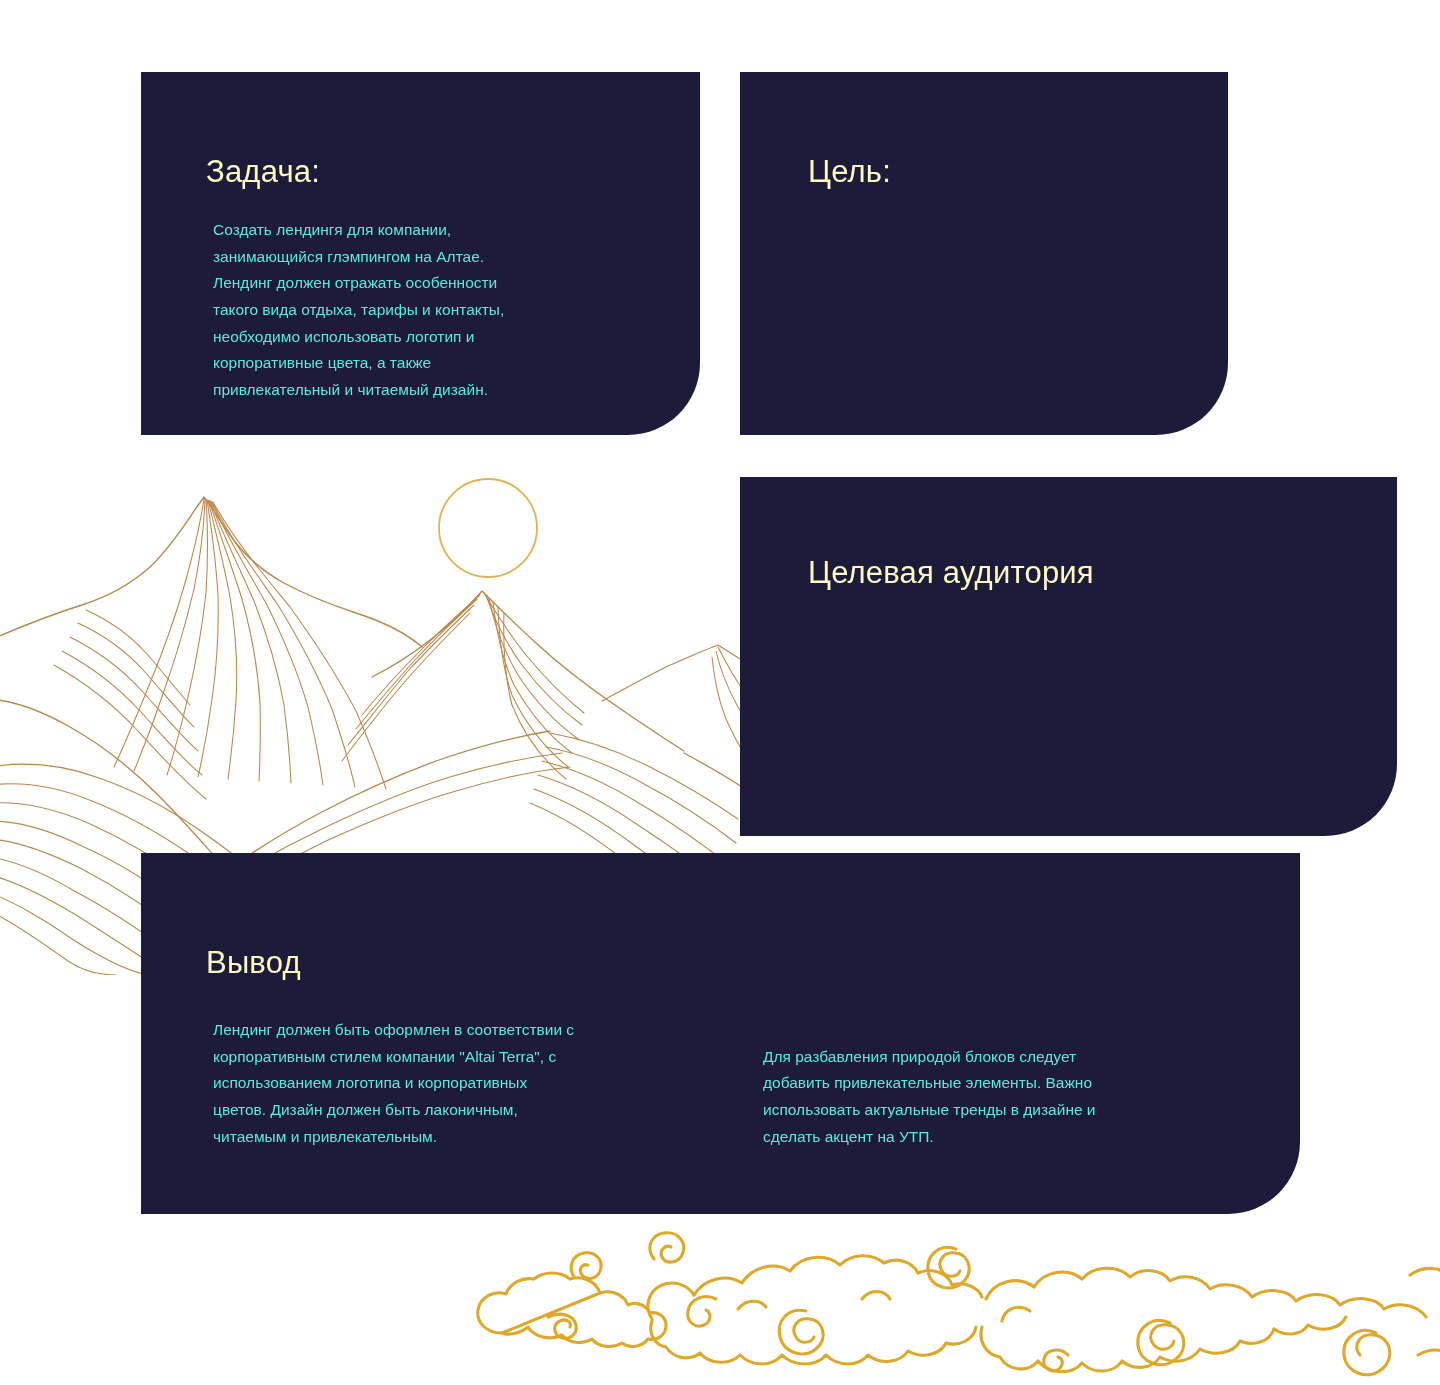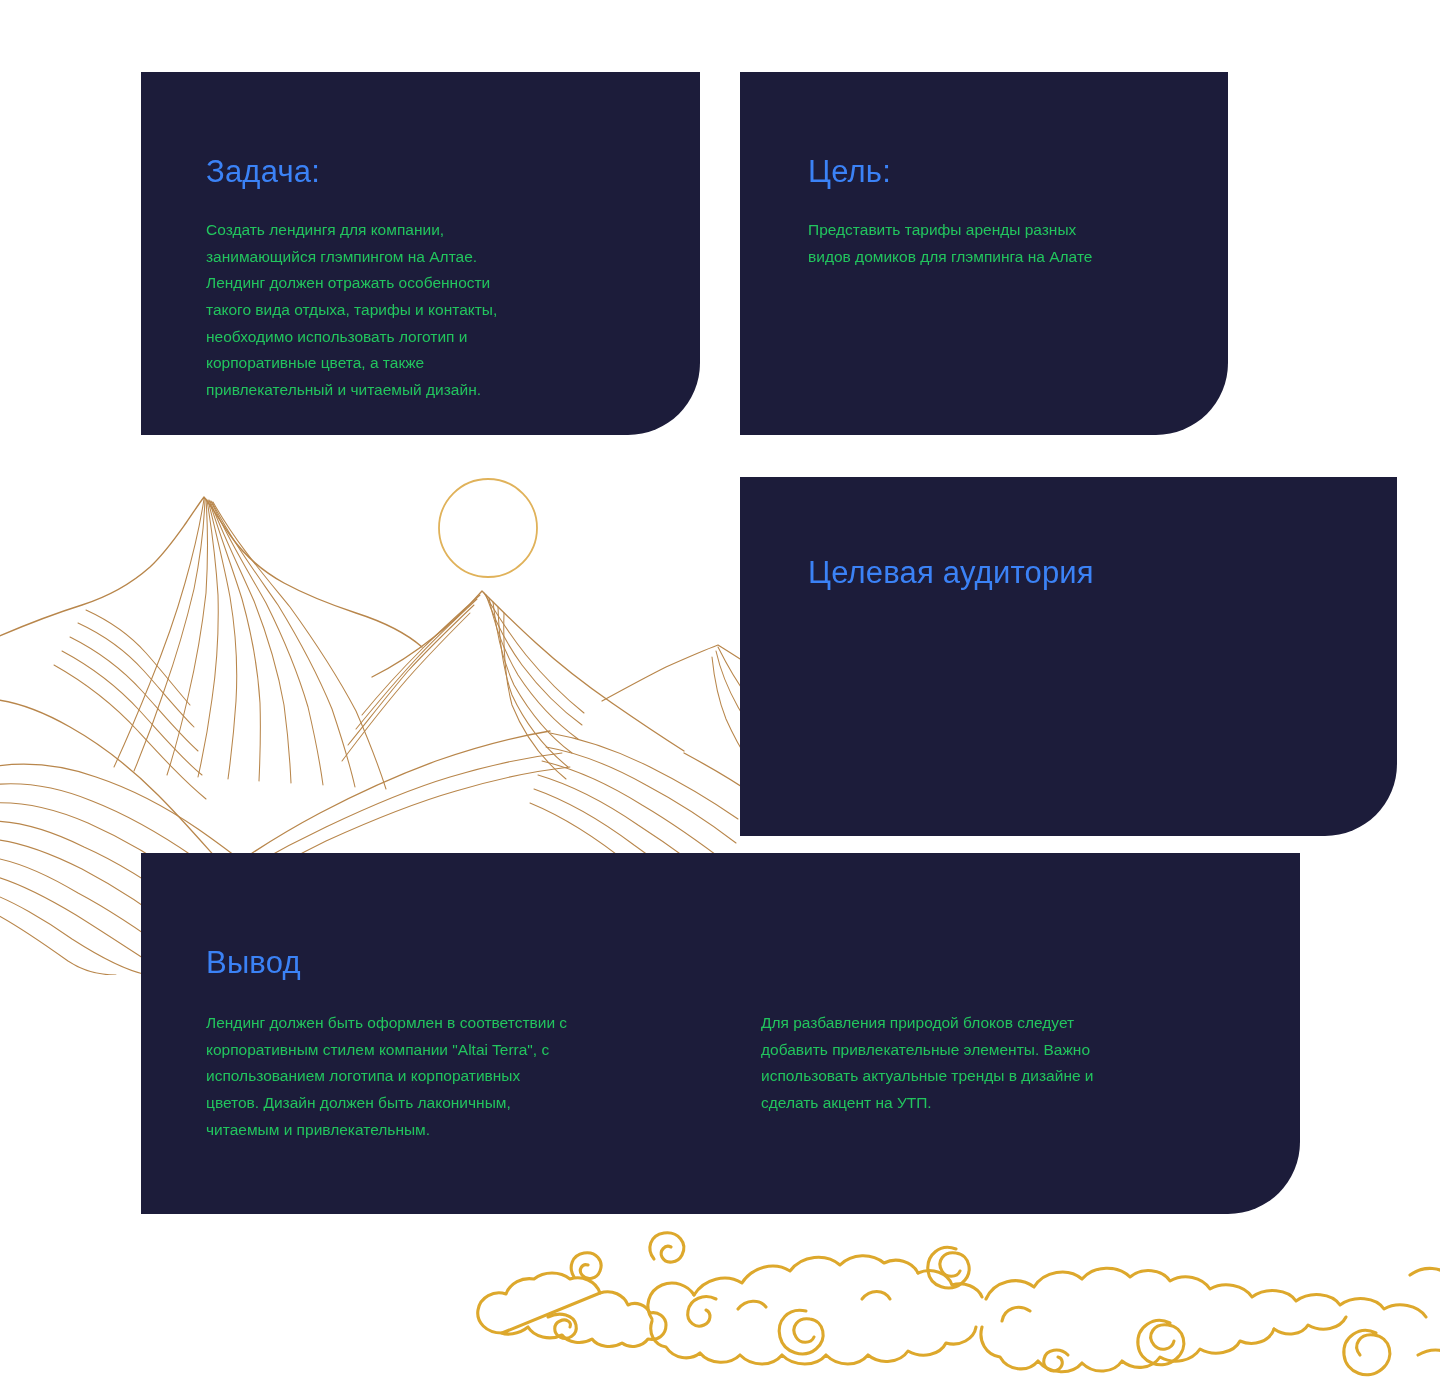--- a/index.html
+++ b/index.html
@@ -65,51 +65,52 @@
 
   .card-inner {
     position: absolute;
     left: 0; top: 0;
     width: 100%;
     height: 100%;
     box-sizing: border-box;
   }
 
   .card-heading {
-    color: #3b82f6;
+    color: #fef9c3;
     font-size: 31px;
     font-weight: 400;
     letter-spacing: 0.2px;
     margin: 0;
     line-height: 1.1;
   }
   .card-body {
-    color: #22c55e;
+    color: #5eead4;
     font-size: 15.5px;
     line-height: 1.72;
     font-weight: 400;
-    margin: 0;
+    margin: 7px;
     white-space: pre-line;
   }
 
   
   #card-task .card-inner      { padding: 83px 0 0 65px; }
   #card-task .card-body       { margin-top: 28px; width: 400px; }
 
   #card-goal .card-inner      { padding: 83px 0 0 68px; }
   #card-goal .card-body       { margin-top: 28px; width: 400px; }
 
   #card-audience .card-inner  { padding: 79px 0 0 68px; }
   #card-audience .card-body   { margin-top: 26px; width: 410px; }
 
   #card-summary .card-inner   { padding: 93px 0 0 65px; }
   #card-summary .summary-cols {
     display: flex;
     margin-top: 30px;
-    gap: 67px;
+    gap: 48px;
+    align-items: flex-end;
   }
   #card-summary .summary-col  { width: 488px; }
 </style>
 </head>
 <body>
 
 <div id="canvas">
 
   <svg id="mountain-art" class="art-layer" viewBox="0 0 780 520" xmlns="http://www.w3.org/2000/svg">
     <g fill="none" stroke="#b8864b" stroke-width="1.05" stroke-linecap="round" stroke-linejoin="round">
@@ -194,22 +195,20 @@
 такого вида отдыха, тарифы и контакты,
 необходимо использовать логотип и
 корпоративные цвета, а также
 привлекательный и читаемый дизайн.</p>
     </div>
   </div>
 
   <div class="card br-round" id="card-goal">
     <div class="card-inner">
       <h2 class="card-heading">Цель:</h2>
-      <p class="card-body">Представить тарифы аренды разных
-видов домиков для глэмпинга на Алате</p>
     </div>
   </div>
 
   <div class="card br-round" id="card-audience">
     <div class="card-inner">
       <h2 class="card-heading">Целевая аудитория</h2>
     </div>
   </div>
 
   <div class="card br-round" id="card-summary">

